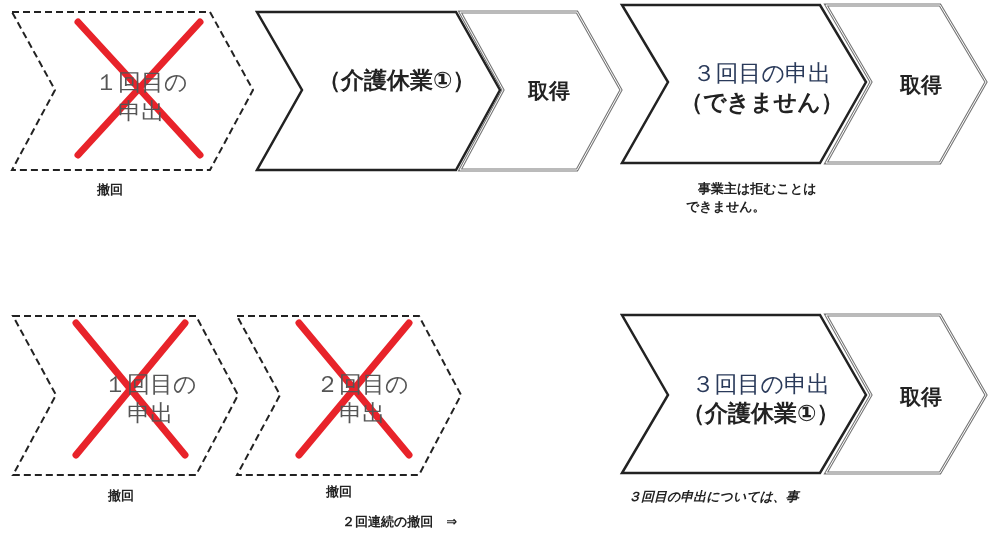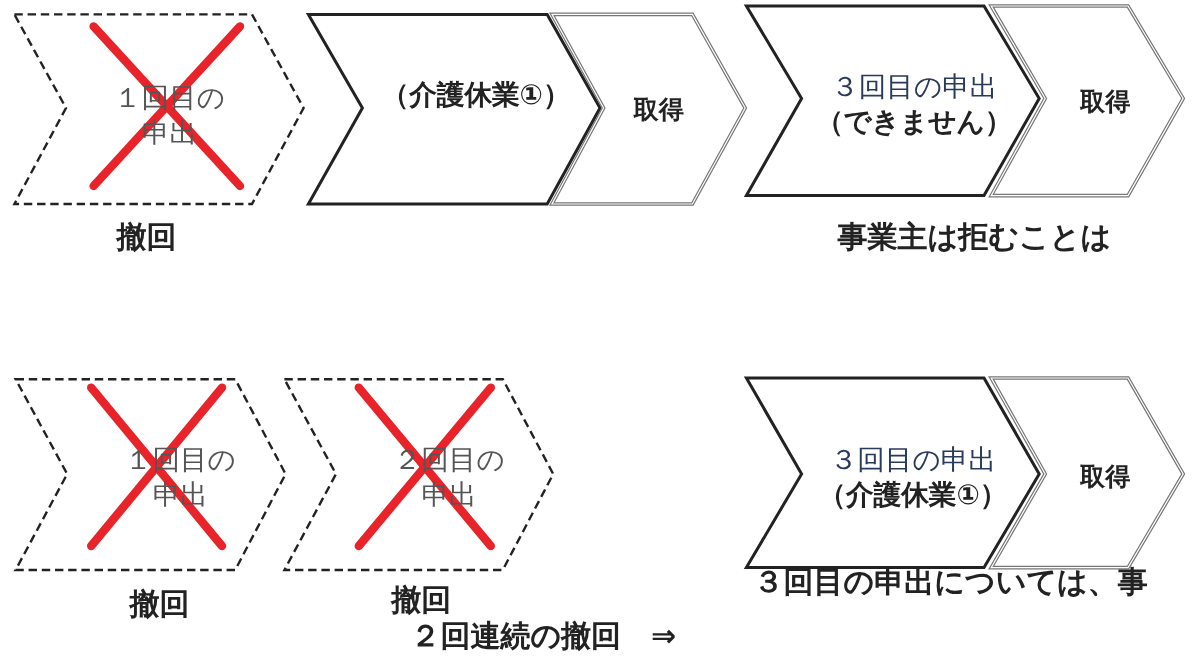--- a/index.html
+++ b/index.html
@@ -2,21 +2,21 @@
 <html><head>
 <meta charset="utf-8">
 <style>
   html, body { margin: 0; padding: 0; background: #ffffff; }
   body { width: 993px; height: 547px; position: relative; overflow: hidden;
          font-family: "DejaVu Sans", "Liberation Sans", sans-serif; color: #222; }
   svg.canvas { position: absolute; left: 0; top: 0; }
   .lbl { position: absolute; white-space: nowrap; line-height: 1.25; }
   .shape-text { font-family: "DejaVu Serif", "Liberation Serif", serif; font-size: 23px; color: #2a3a5a; text-align: center; }
   .shape-text .l2 { font-family: "DejaVu Sans", sans-serif; font-weight: bold; color: #222; }
-  .bold { font-weight: bold; font-size: 25px; color: #222; }
+  .bold { font-weight: bold; font-size: 13px; color: #222; }
   .faded { color: #555; }
 </style>
 </head>
 <body>
 
 <svg class="canvas" width="993" height="547" viewBox="0 0 993 547">
 
   <polygon points="12,12 210,12 253,90 210,170 12,170 55,90" fill="none" stroke="#222" stroke-width="2" stroke-dasharray="7,4"></polygon>
   <g stroke="#e8232a" stroke-width="7" stroke-linecap="round">
     <line x1="78" y1="22" x2="200" y2="155"></line>
@@ -56,36 +56,37 @@
 <div class="lbl bold" style="left:528px;top:78px;font-size:21px;">取得</div>
 
 <div class="lbl shape-text" style="left:680px;top:59px;">
   <div>３回目の申出</div>
   <div class="l2">（できません）</div>
 </div>
 <div class="lbl bold" style="left:900px;top:72px;font-size:21px;">取得</div>
 
 <div class="lbl bold" style="left:686px;top:180px;line-height:1.4;">
   <div style="padding-left:12px;text-align:right;">事業主は拒むことは</div>
+  <div>できません。</div>
 </div>
 
 <div class="lbl shape-text faded" style="left:104px;top:370px;">
   <div>１回目の</div>
   <div>申出</div>
 </div>
 <div class="lbl bold" style="left:108px;top:488px;">撤回</div>
 
-<div class="lbl shape-text faded" style="left:328px;top:370px;">
+<div class="lbl shape-text faded" style="left:316px;top:370px;">
   <div>２回目の</div>
   <div>申出</div>
 </div>
 <div class="lbl bold" style="left:326px;top:484px;">撤回</div>
 <div class="lbl bold" style="left:342px;top:514px;">２回連続の撤回　⇒</div>
 
 <div class="lbl shape-text" style="left:682px;top:370px;">
   <div>３回目の申出</div>
   <div class="l2">（介護休業①）</div>
 </div>
 <div class="lbl bold" style="left:900px;top:384px;font-size:21px;">取得</div>
 
-<div class="lbl bold" style="left:616px;top:468px;line-height:1.35;">
+<div class="lbl bold" style="left:616px;top:488px;line-height:1.35;font-style:italic;">
   <div style="padding-left:12px;">３回目の申出については、事</div>
 </div>
 
 </body></html>

